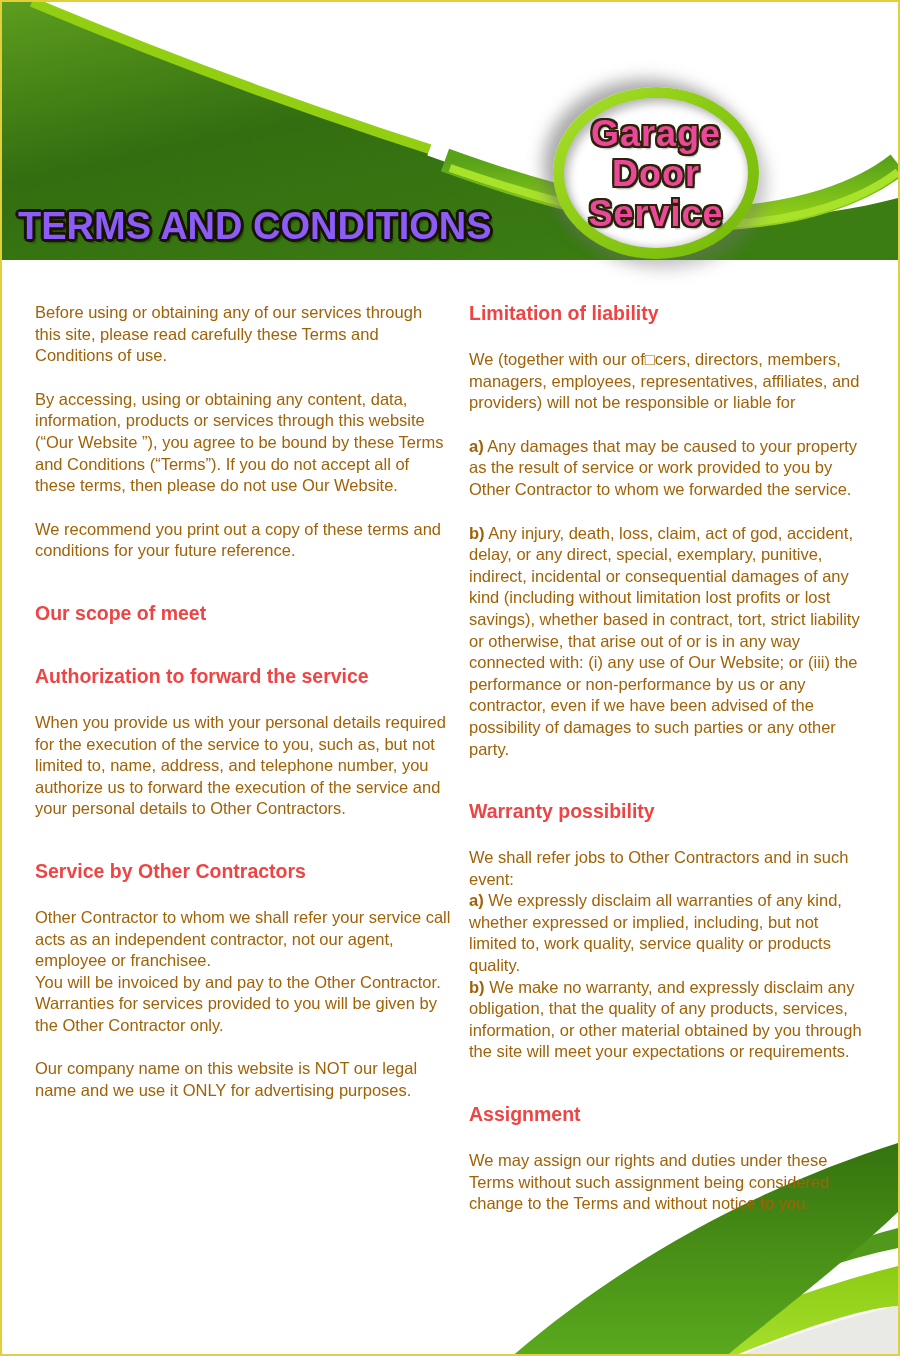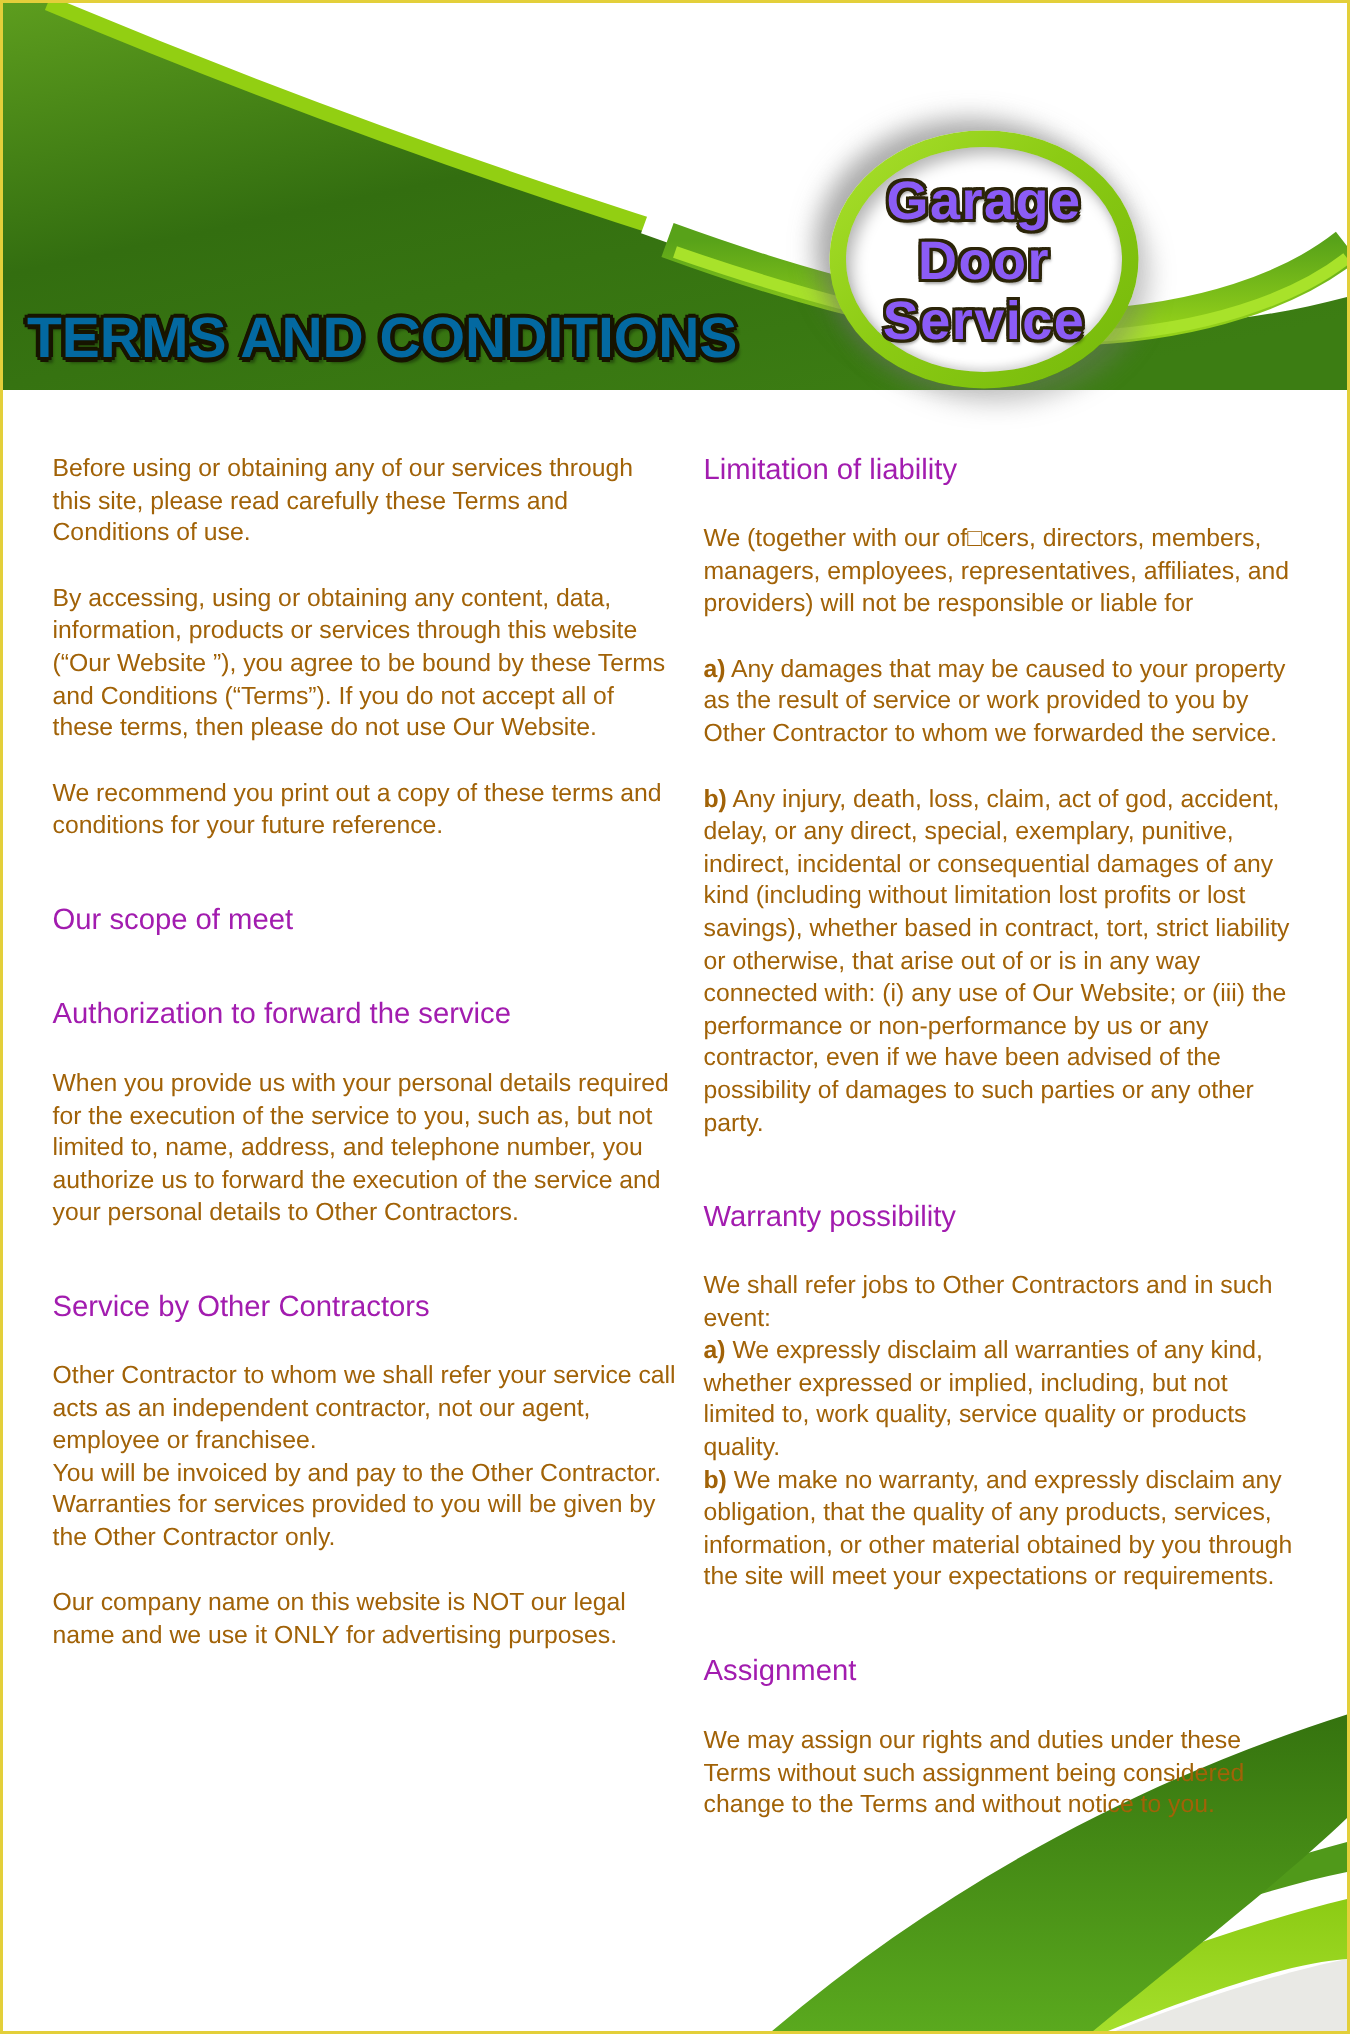--- a/index.html
+++ b/index.html
@@ -11,21 +11,21 @@
     position:relative;
     overflow:hidden;
     font-family:"Liberation Sans",sans-serif;
   }
   
   .header-wrap{position:absolute;left:0;top:0;width:896px;height:258px;z-index:1;}
   .header-art{position:absolute;left:0;top:0;width:100%;height:100%;}
   .page-title{
     position:absolute;left:16px;top:203px;z-index:3;
     font-size:38px;font-weight:bold;letter-spacing:0px;
-    color:#0369a1;white-space:nowrap;
+    color:#8b5cf6;white-space:nowrap;
     text-shadow:
       -2px -2px 0 #171400, 2px -2px 0 #171400,
       -2px  2px 0 #171400, 2px  2px 0 #171400,
       -3px  0   0 #171400, 3px  0   0 #171400,
        0   -3px 0 #171400, 0    3px 0 #171400,
        3px  4px 2px rgba(0,0,0,.35);
   }
   
   .badge{position:absolute;left:551px;top:85px;width:206px;height:172px;z-index:3;}
   .badge-ring{
@@ -34,40 +34,40 @@
     box-shadow:-10px -8px 16px rgba(105,105,105,.55), 8px 10px 16px rgba(120,120,120,.40);
   }
   .badge-inner{
     position:absolute;inset:11px;border-radius:50%;background:#fff;
     box-shadow:inset 4px 5px 10px rgba(0,0,0,.28), inset -2px -3px 6px rgba(0,0,0,.12);
   }
   .badge-text{
     position:absolute;inset:0;display:flex;flex-direction:column;
     align-items:center;justify-content:center;
     font-weight:bold;font-size:36px;line-height:40px;letter-spacing:1px;
-    color:#8b5cf6;text-align:center;padding-top:2px;
+    color:#ec4899;text-align:center;padding-top:2px;
     text-shadow:
       -2px -2px 0 #2b2408, 2px -2px 0 #2b2408,
       -2px  2px 0 #2b2408, 2px  2px 0 #2b2408,
       -2px  0   0 #2b2408, 2px  0   0 #2b2408,
        0   -2px 0 #2b2408, 0    2px 0 #2b2408,
        2px  3px 2px rgba(0,0,0,.35);
   }
   
   .col{position:absolute;z-index:2;}
   .col-left{left:33px;top:300px;width:416px;}
   .col-right{left:467px;top:300px;width:399px;}
   .col > :first-child{margin-top:0;}
   .col p{
     margin:0 0 22px;font-size:16.5px;line-height:21.6px;color:#a16207;
     white-space:pre-line;
   }
   .col h2{
     margin:40px 0 24px;font-size:19.5px;line-height:23px;
-    color:#a21caf;font-weight:normal;
+    color:#ef4444;font-weight:bold;
   }
   .col span.b{font-weight:bold;}
   
   .footer-art{position:absolute;left:0;bottom:0;width:896px;height:262px;z-index:1;pointer-events:none;}
 </style>
 </head>
 <body>
 
 <div class="header-wrap">
   <svg class="header-art" viewBox="0 0 900 258" preserveAspectRatio="none">

